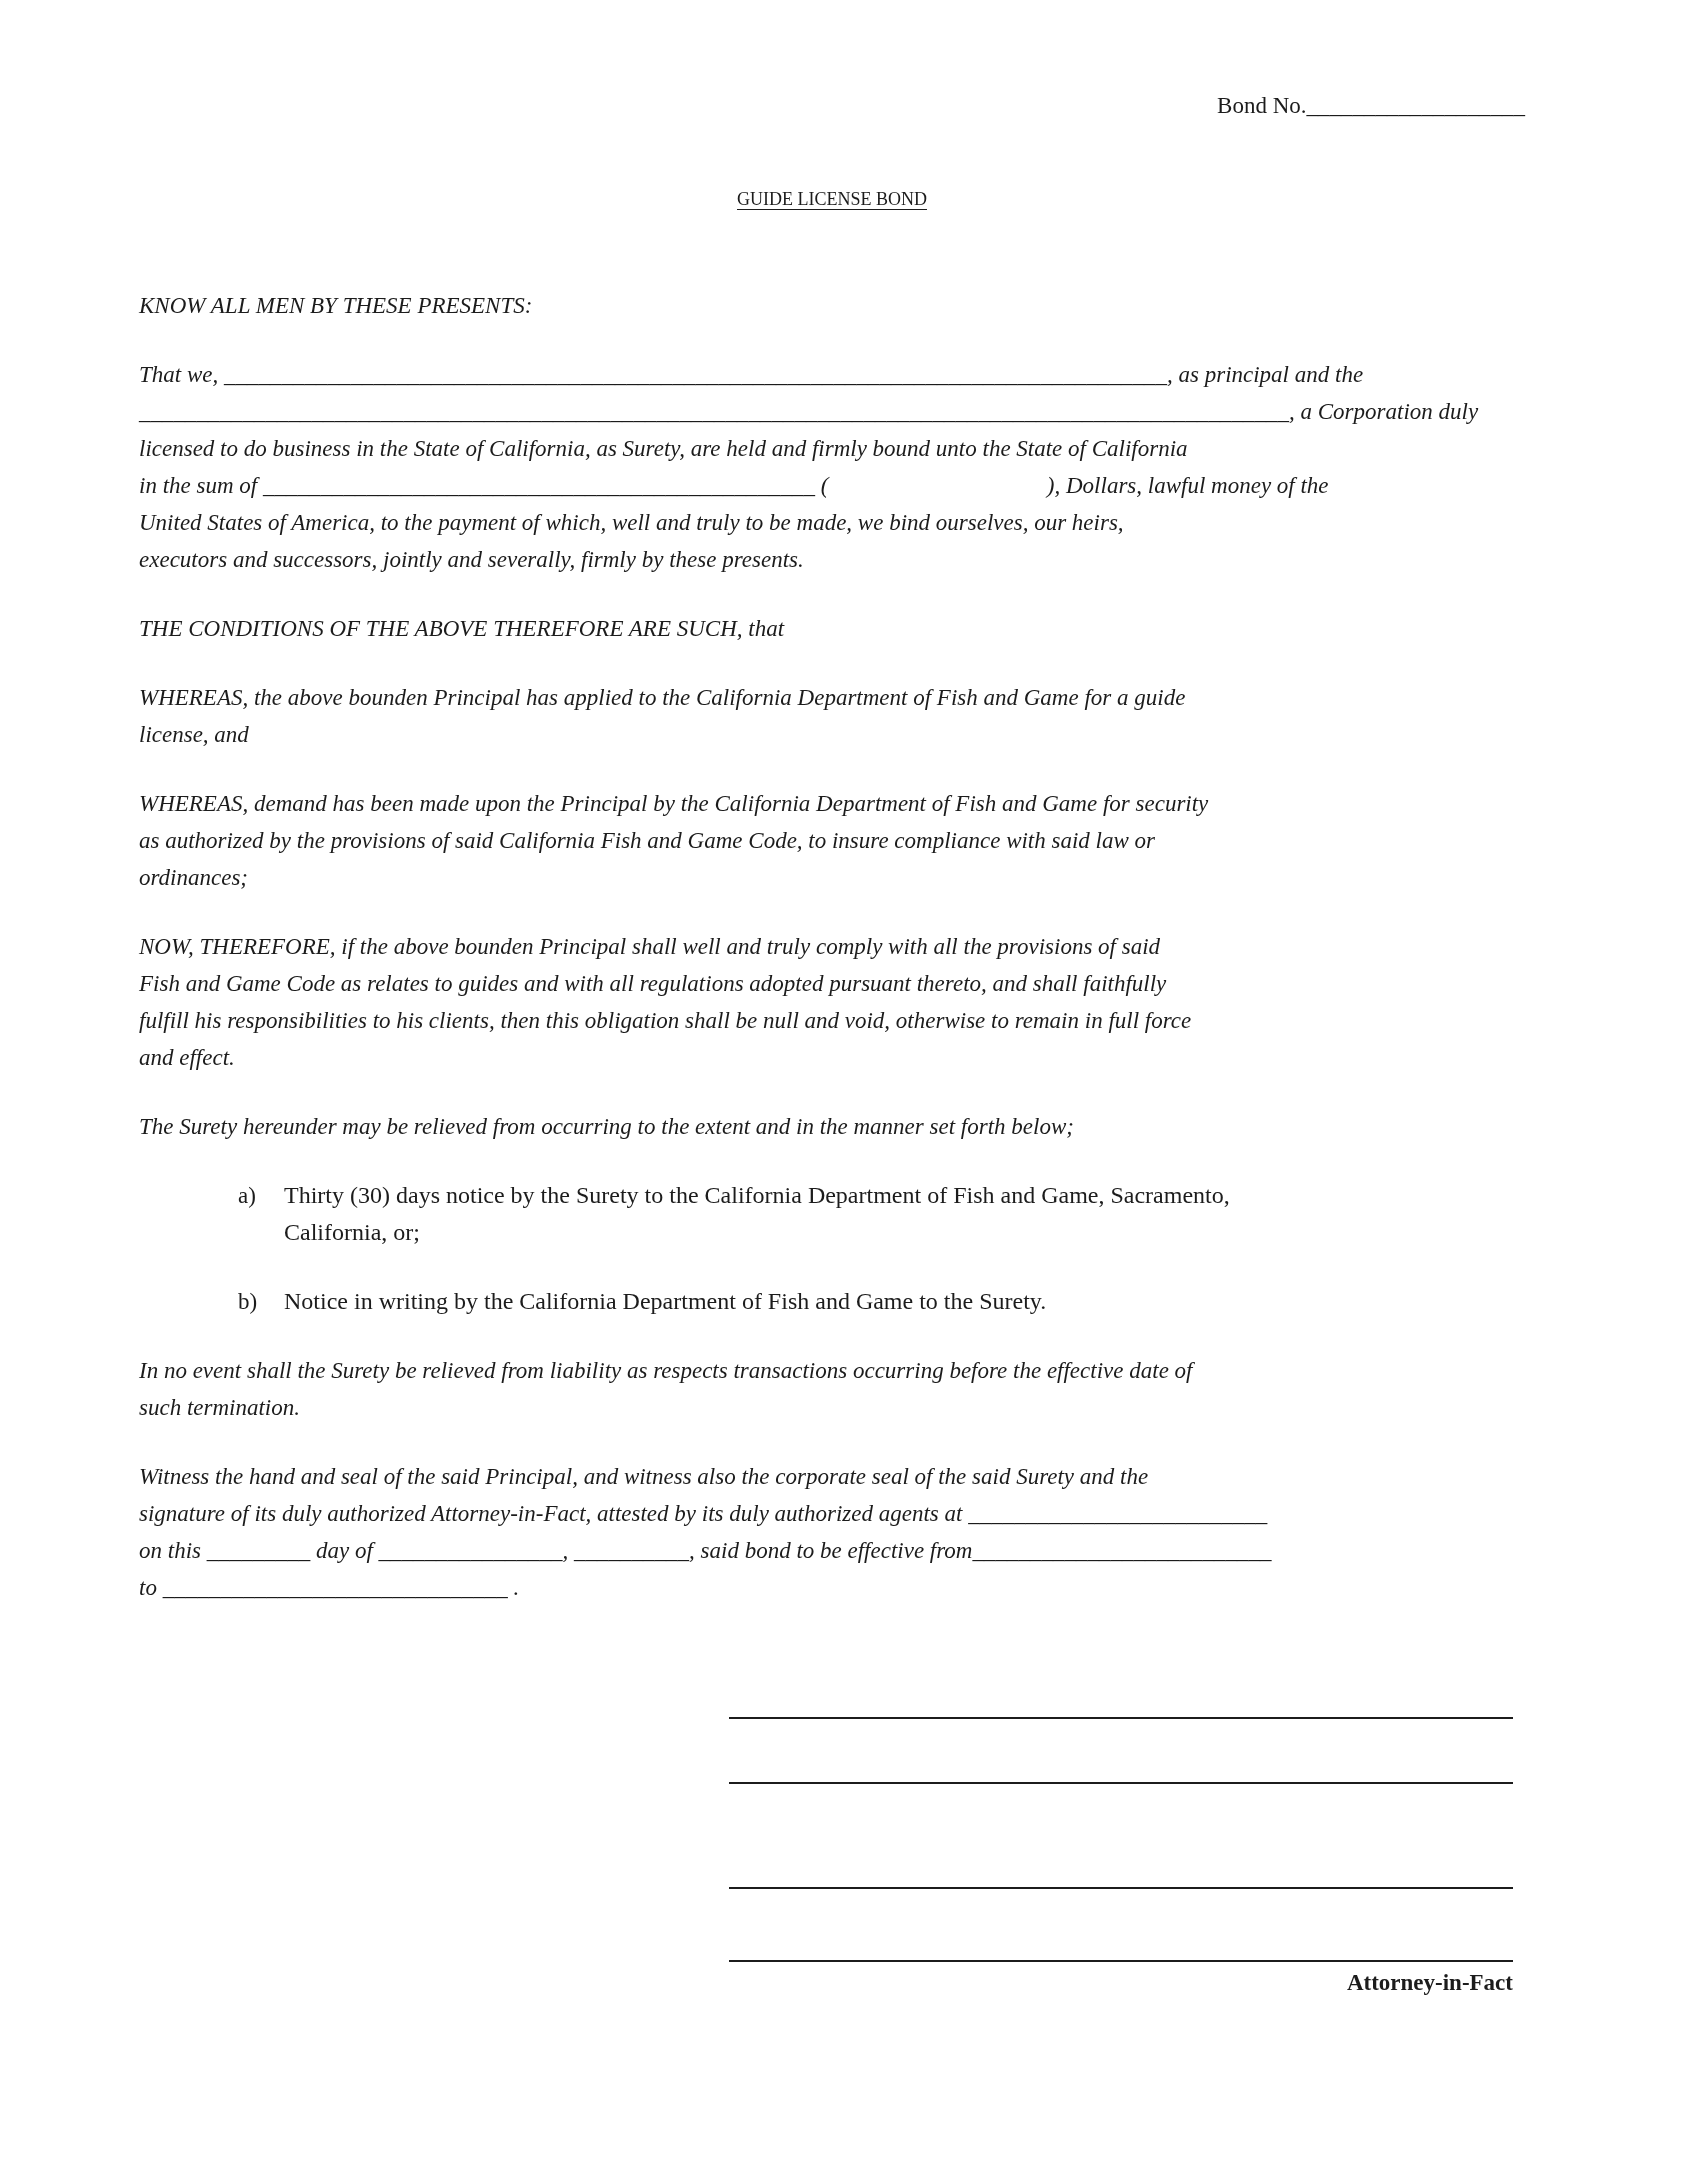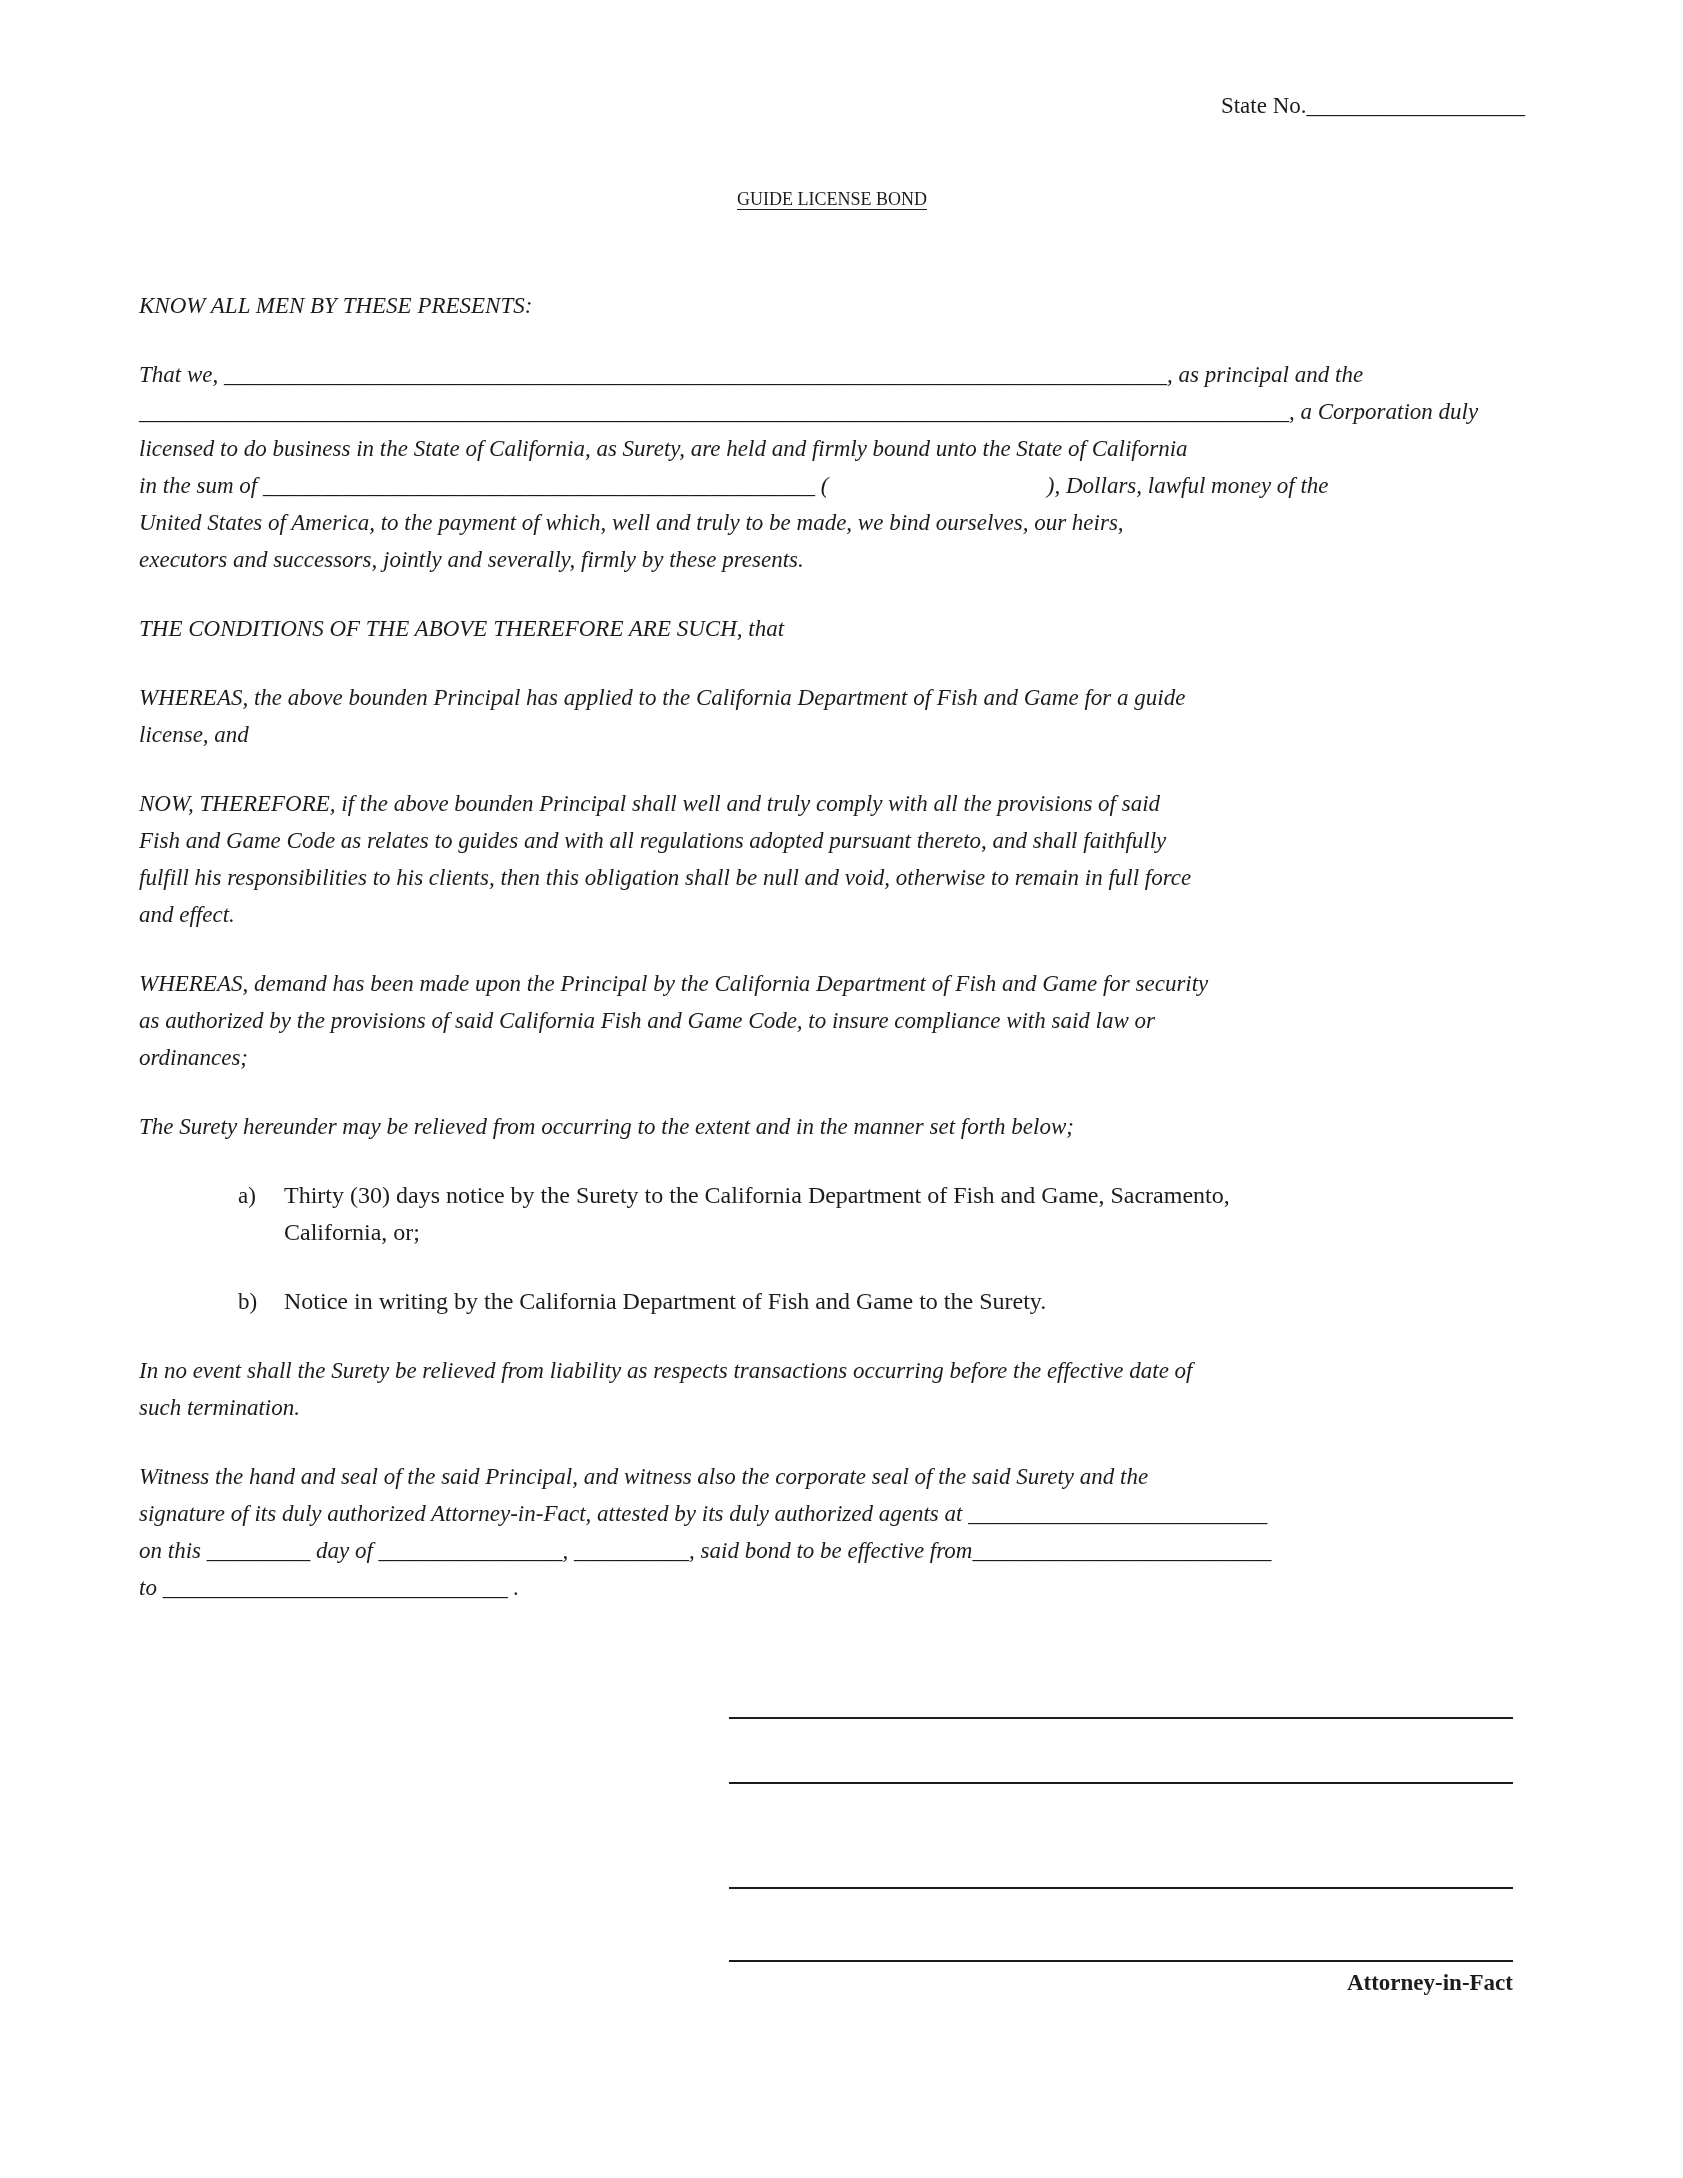--- a/index.html
+++ b/index.html
@@ -75,46 +75,46 @@
     font-size: 23px;
     line-height: 34px;
     font-weight: bold;
   }
 </style>
 </head>
 <body>
 
 <div class="page">
 
-  <div class="bond-no">State No.___________________</div>
+  <div class="bond-no">Bond No.___________________</div>
 
   <div class="doc-title">GUIDE LICENSE BOND</div>
 
   <div class="para opening">KNOW ALL MEN BY THESE PRESENTS:</div>
 
   <div class="para">That we, __________________________________________________________________________________, as principal and the
 ____________________________________________________________________________________________________, a Corporation duly
 licensed to do business in the State of California, as Surety, are held and firmly bound unto the State of California
 in the sum of ________________________________________________ (                                      ), Dollars, lawful money of the
 United States of America, to the payment of which, well and truly to be made, we bind ourselves, our heirs,
 executors and successors, jointly and severally, firmly by these presents.</div>
 
   <div class="para">THE CONDITIONS OF THE ABOVE THEREFORE ARE SUCH, that</div>
 
   <div class="para">WHEREAS, the above bounden Principal has applied to the California Department of Fish and Game for a guide
 license, and</div>
 
+  <div class="para">WHEREAS, demand has been made upon the Principal by the California Department of Fish and Game for security
+as authorized by the provisions of said California Fish and Game Code, to insure compliance with said law or
+ordinances;</div>
+
   <div class="para">NOW, THEREFORE, if the above bounden Principal shall well and truly comply with all the provisions of said
 Fish and Game Code as relates to guides and with all regulations adopted pursuant thereto, and shall faithfully
 fulfill his responsibilities to his clients, then this obligation shall be null and void, otherwise to remain in full force
 and effect.</div>
-
-  <div class="para">WHEREAS, demand has been made upon the Principal by the California Department of Fish and Game for security
-as authorized by the provisions of said California Fish and Game Code, to insure compliance with said law or
-ordinances;</div>
 
   <div class="para">The Surety hereunder may be relieved from occurring to the extent and in the manner set forth below;</div>
 
   <div class="list-item">
     <div class="list-marker">a)</div>
     <div class="list-text">Thirty (30) days notice by the Surety to the California Department of Fish and Game, Sacramento,
 California, or;</div>
   </div>
 
   <div class="list-item">

